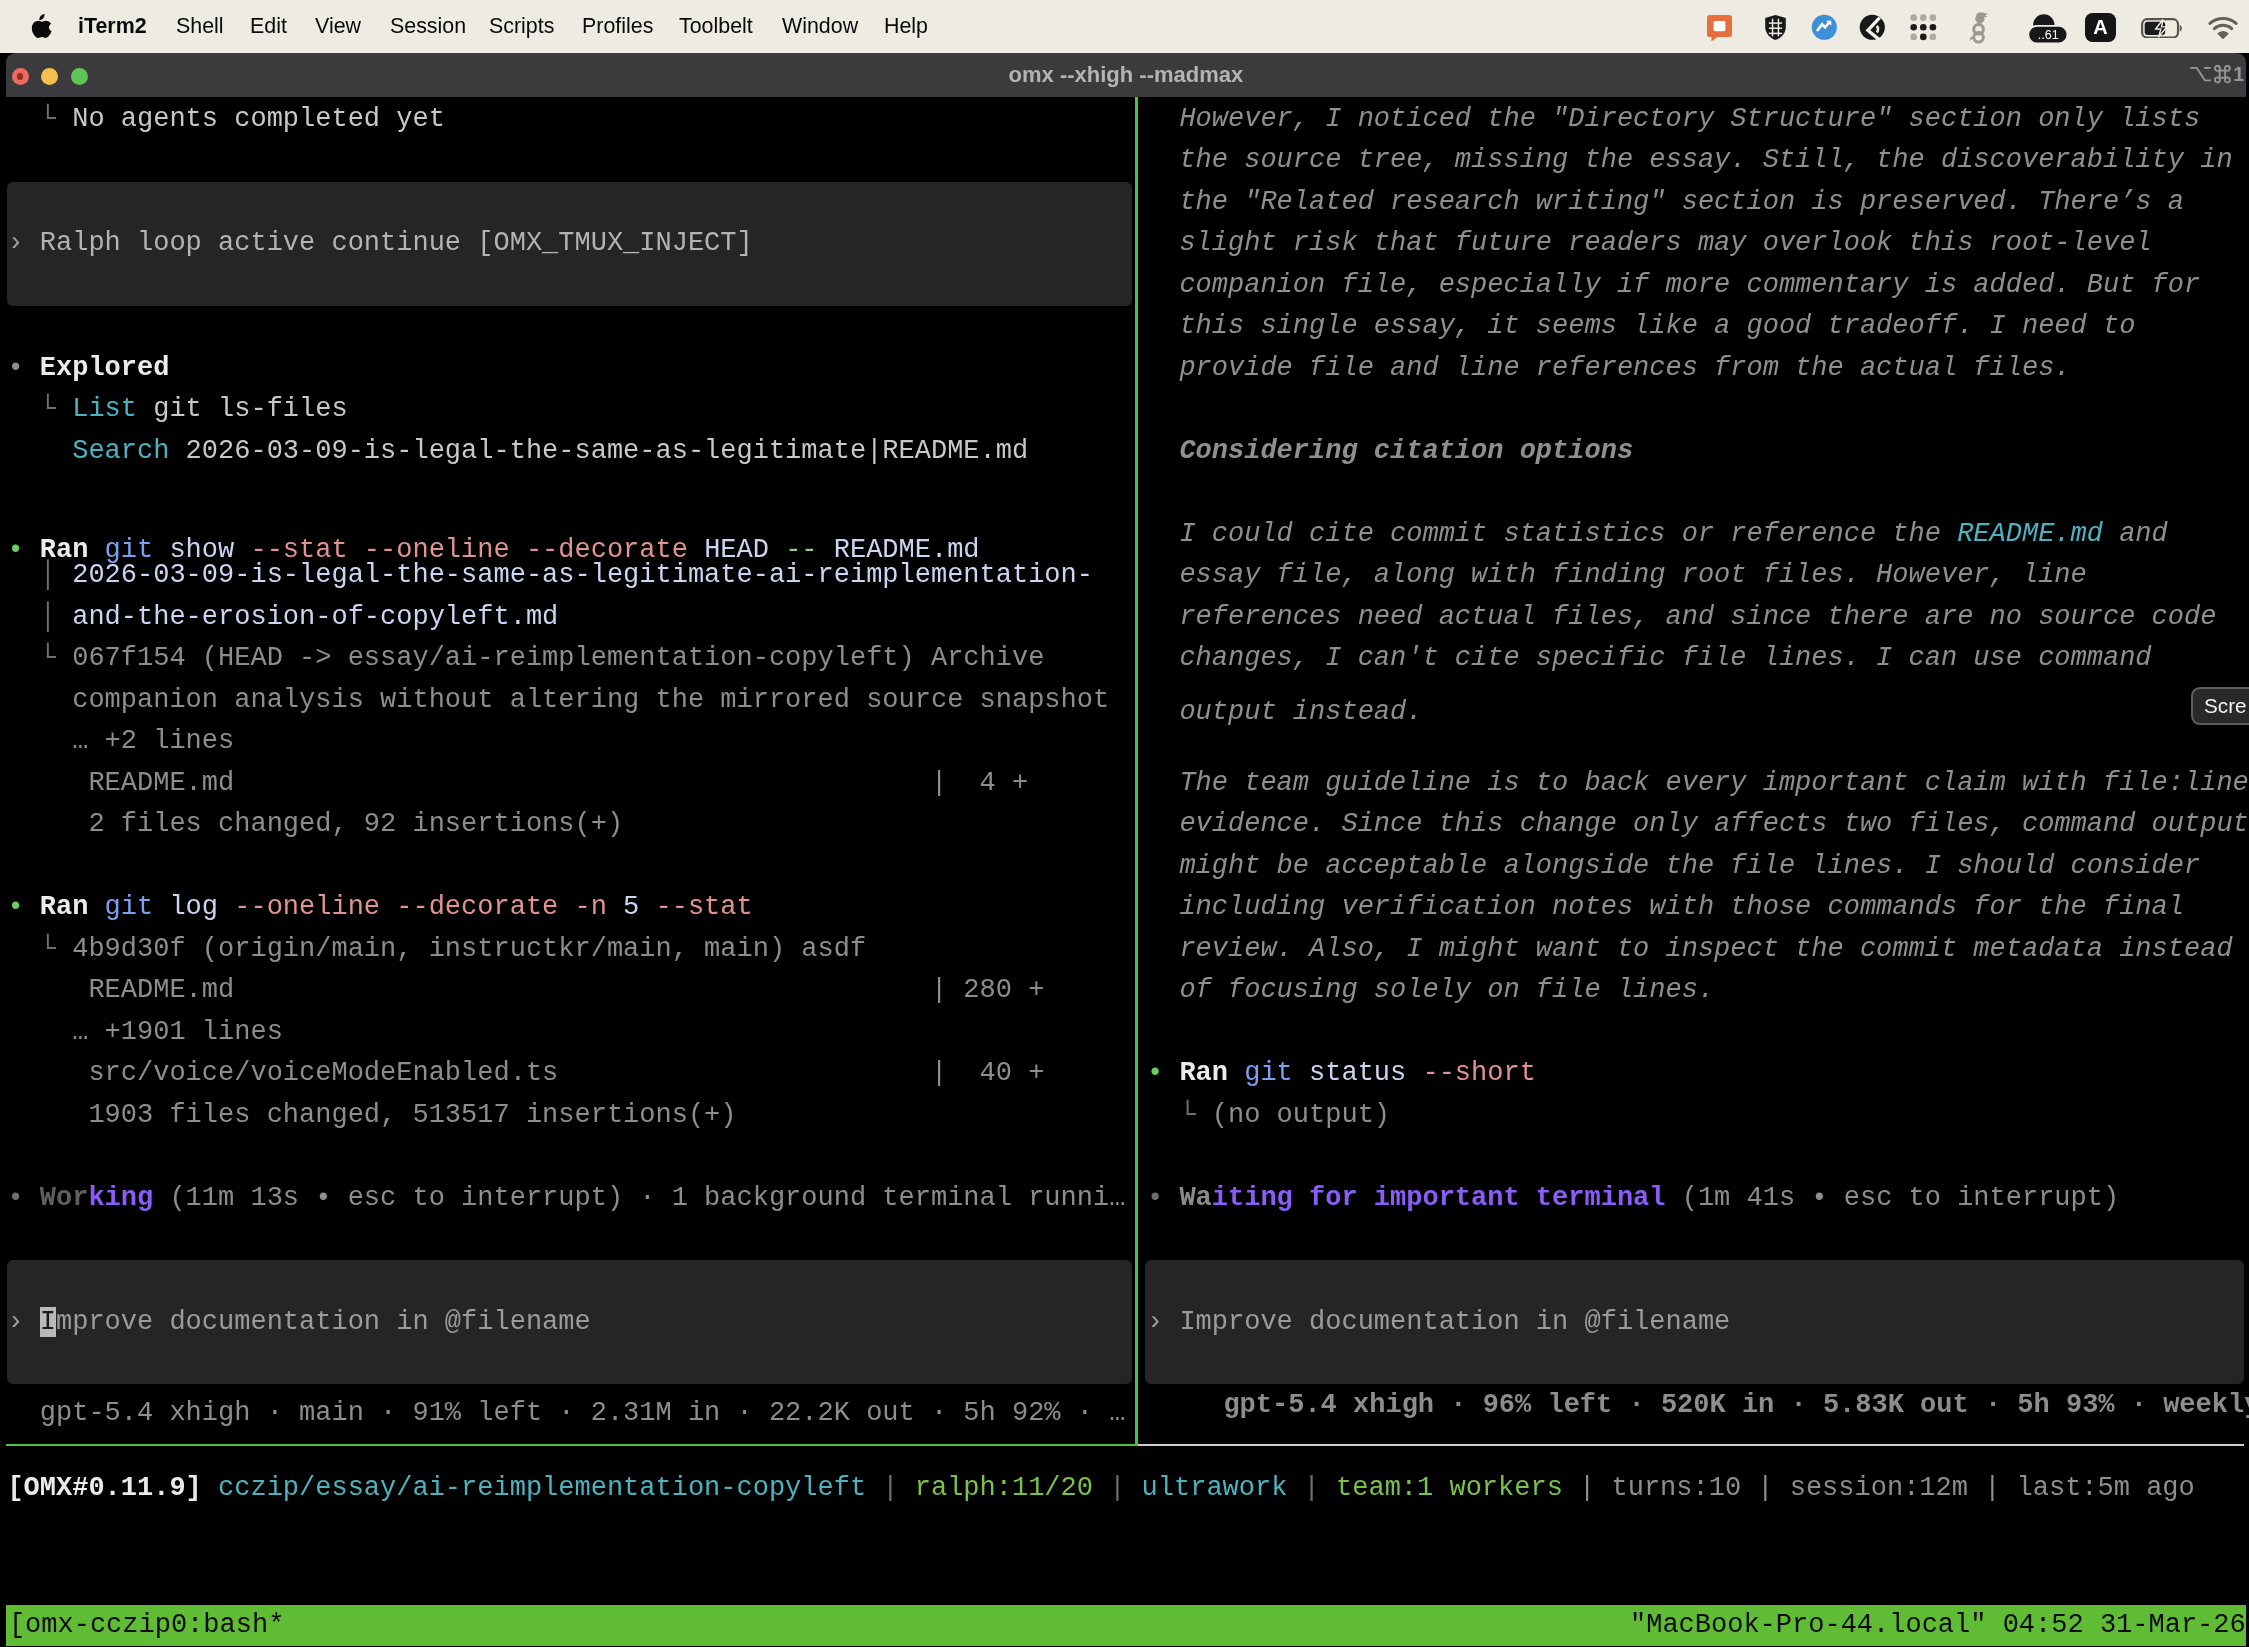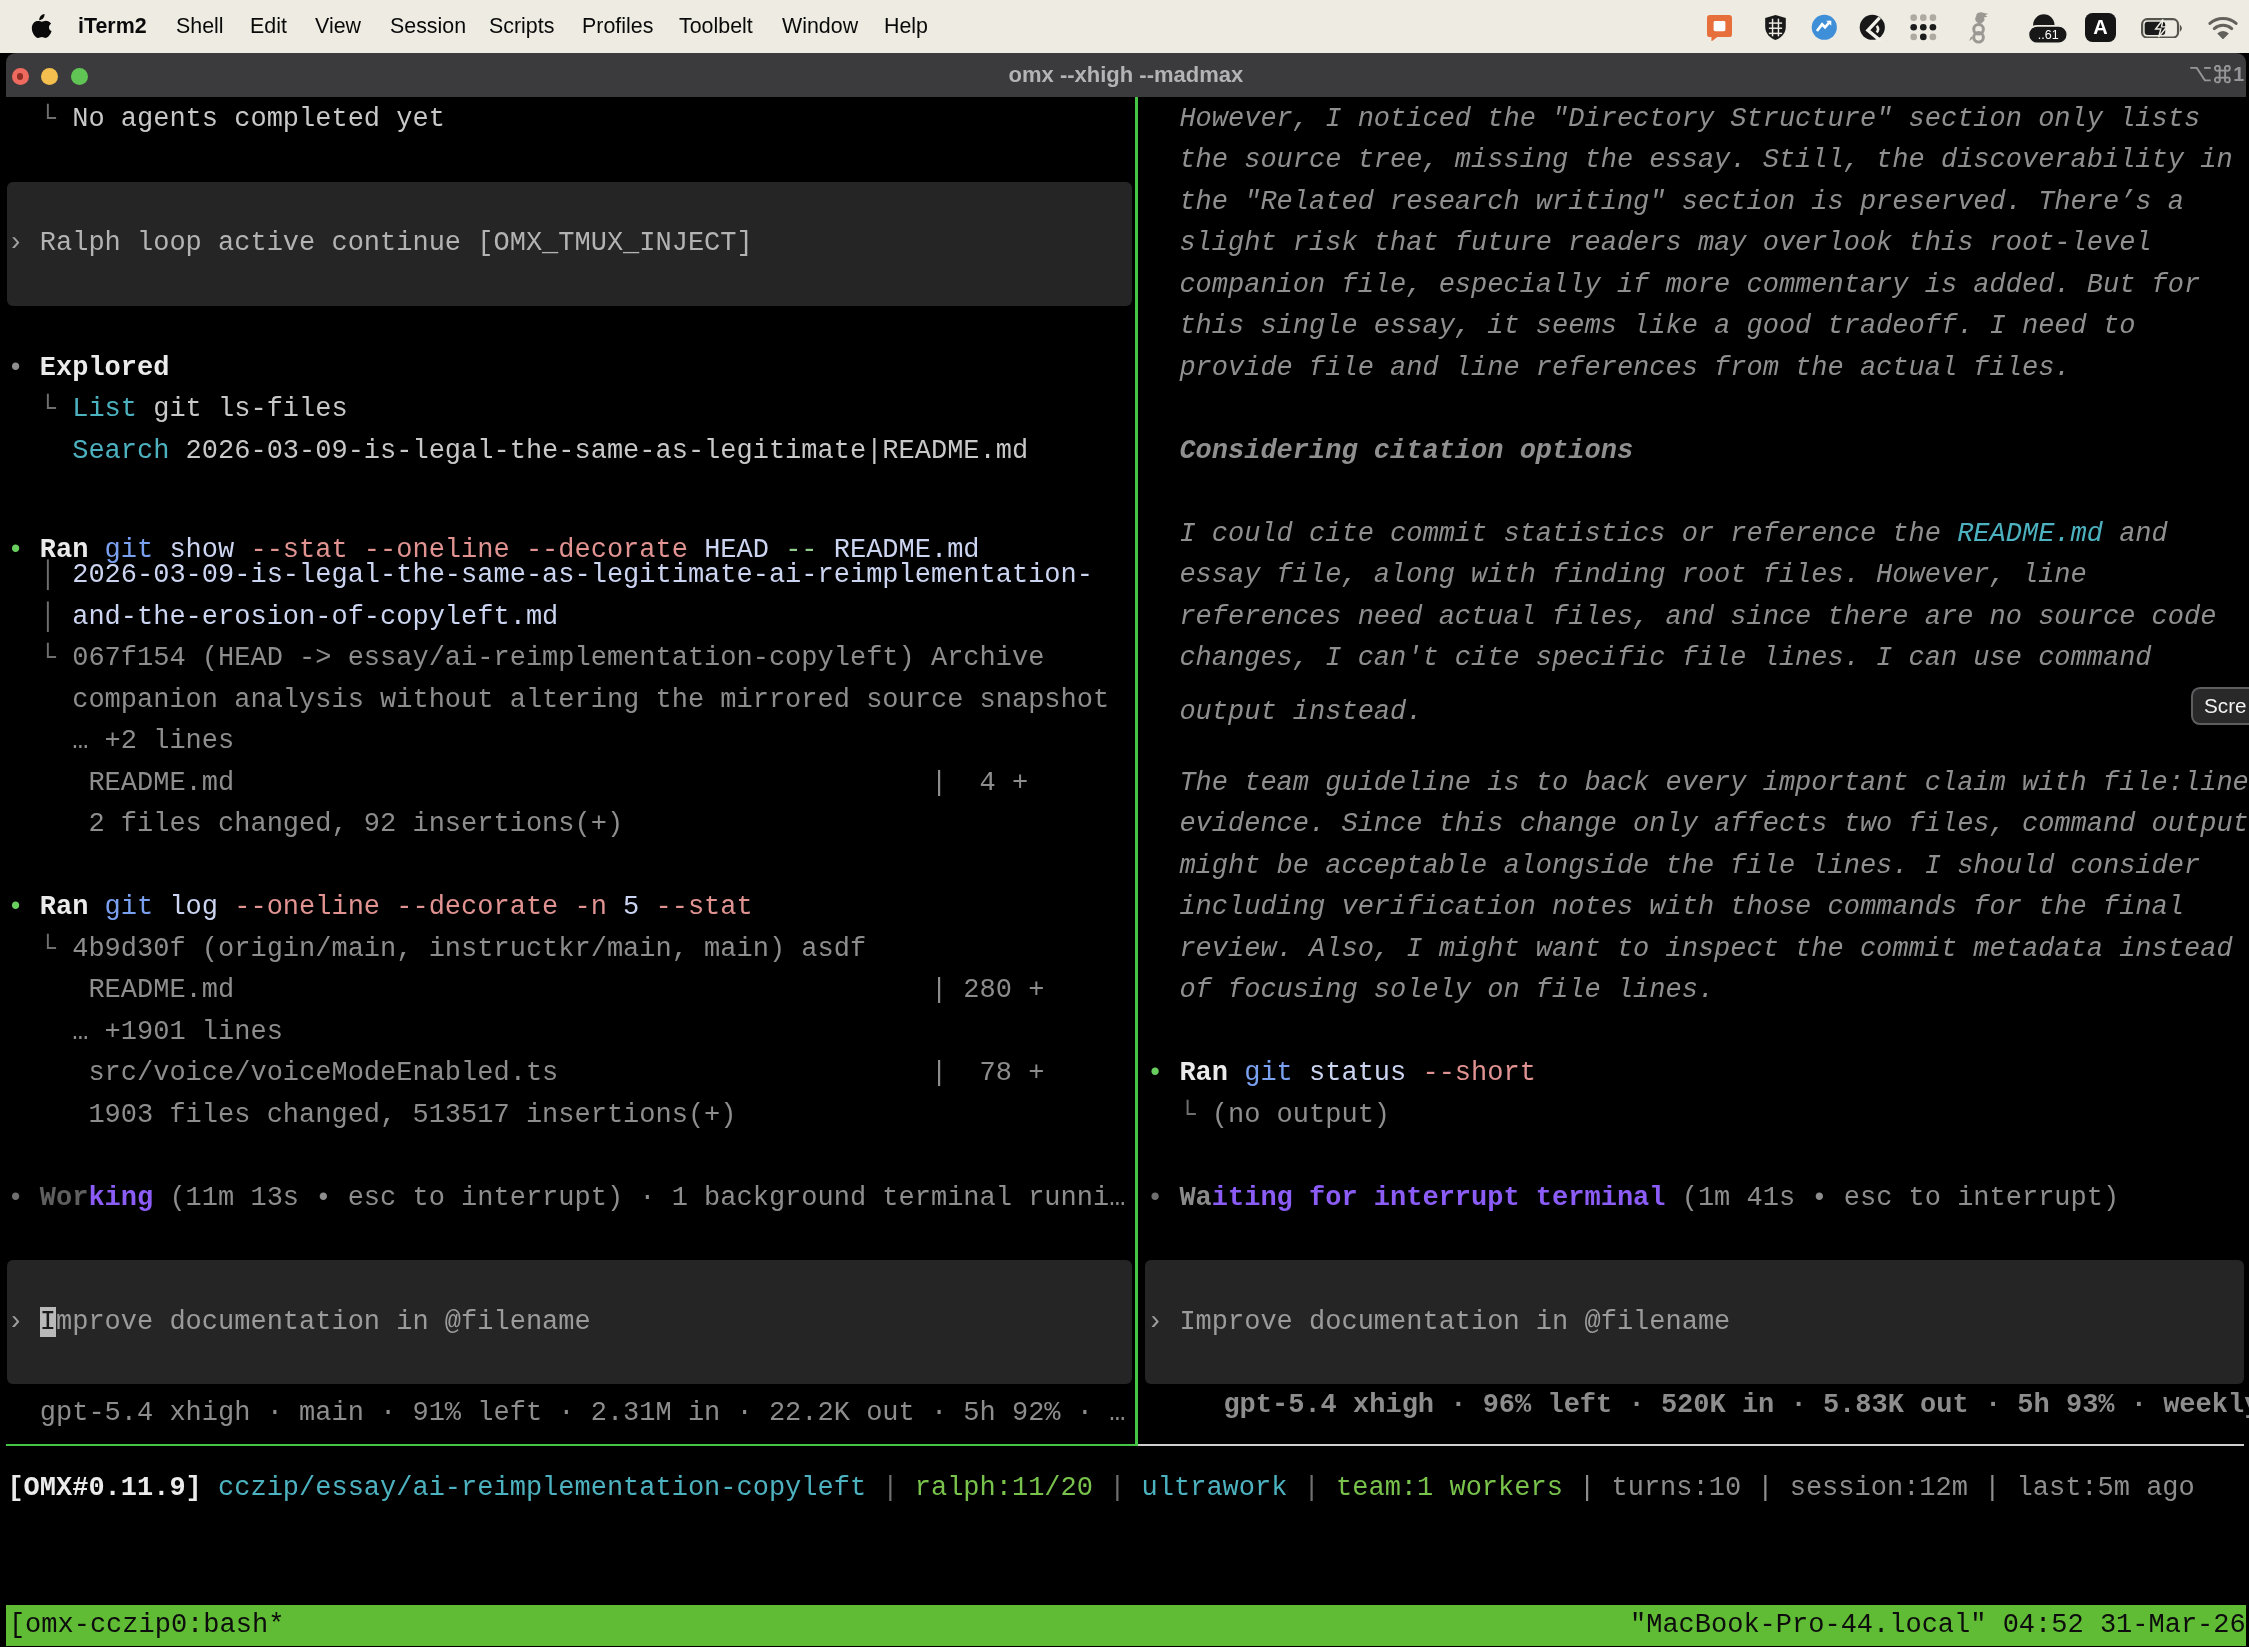--- a/index.html
+++ b/index.html
@@ -74,21 +74,21 @@
 <div class="row" style="left:7.4px;top:597px;">  <span class="tree">│ </span><span class="lav">and-the-erosion-of-copyleft.md</span></div>
 <div class="row" style="left:7.4px;top:638px;">  <span class="tree">└ </span><span class="dim">067f154 (HEAD -&gt; essay/ai-reimplementation-copyleft) Archive</span></div>
 <div class="row" style="left:7.4px;top:680px;">    <span class="dim">companion analysis without altering the mirrored source snapshot</span></div>
 <div class="row" style="left:7.4px;top:721px;">    <span class="dim">… +2 lines</span></div>
 <div class="row" style="left:7.4px;top:763px;"><span class="dim">     README.md                                           |  4 +</span></div>
 <div class="row" style="left:7.4px;top:804px;"><span class="dim">     2 files changed, 92 insertions(+)</span></div>
 <div class="row" style="left:7.4px;top:887px;"><span class="grnb">• </span><span class="white b">Ran </span><span class="blue">git </span><span class="lav">log </span><span class="pink">--oneline --decorate -n </span><span class="lav">5 </span><span class="pink">--stat</span></div>
 <div class="row" style="left:7.4px;top:929px;">  <span class="tree">└ </span><span class="dim">4b9d30f (origin/main, instructkr/main, main) asdf</span></div>
 <div class="row" style="left:7.4px;top:970px;"><span class="dim">     README.md                                           | 280 +</span></div>
 <div class="row" style="left:7.4px;top:1012px;"><span class="dim">    … +1901 lines</span></div>
-<div class="row" style="left:7.4px;top:1053px;"><span class="dim">     src/voice/voiceModeEnabled.ts                       |  78 +</span></div>
+<div class="row" style="left:7.4px;top:1053px;"><span class="dim">     src/voice/voiceModeEnabled.ts                       |  40 +</span></div>
 <div class="row" style="left:7.4px;top:1095px;"><span class="dim">     1903 files changed, 513517 insertions(+)</span></div>
 <div class="row" style="left:7.4px;top:1178px;"><span class="tree">• </span><span class="shA b">Wor</span><span class="shB b">king</span><span class="dim"> (11m 13s • esc to interrupt) · 1 background terminal runni…</span></div>
 <div class="row" style="left:7.4px;top:1302px;"><span class="pr">› </span><span class="cur">I</span><span class="inp">mprove documentation in @filename</span></div>
 <div class="row" style="left:7.4px;top:1385px;margin-top:8px;"><span class="dim">  gpt-5.4 xhigh · main · 91% left · 2.31M in · 22.2K out · 5h 92% · …</span></div>
 <div class="row" style="left:1147px;top:99px;">  <span class="think">However, I noticed the "Directory Structure" section only lists</span></div>
 <div class="row" style="left:1147px;top:140px;">  <span class="think">the source tree, missing the essay. Still, the discoverability in</span></div>
 <div class="row" style="left:1147px;top:182px;">  <span class="think">the "Related research writing" section is preserved. There’s a</span></div>
 <div class="row" style="left:1147px;top:223px;">  <span class="think">slight risk that future readers may overlook this root-level</span></div>
 <div class="row" style="left:1147px;top:265px;">  <span class="think">companion file, especially if more commentary is added. But for</span></div>
 <div class="row" style="left:1147px;top:306px;">  <span class="think">this single essay, it seems like a good tradeoff. I need to</span></div>
@@ -100,21 +100,21 @@
 <div class="row" style="left:1147px;top:763px;">  <span class="think">The team guideline is to back every important claim with file:line</span></div>
 <div class="row" style="left:1147px;top:804px;">  <span class="think">evidence. Since this change only affects two files, command output</span></div>
 <div class="row" style="left:1147px;top:846px;">  <span class="think">might be acceptable alongside the file lines. I should consider</span></div>
 <div class="row" style="left:1147px;top:887px;">  <span class="think">including verification notes with those commands for the final</span></div>
 <div class="row" style="left:1147px;top:929px;">  <span class="think">review. Also, I might want to inspect the commit metadata instead</span></div>
 <div class="row" style="left:1147px;top:970px;">  <span class="think">of focusing solely on file lines.</span></div>
 <div class="row" style="left:1147px;top:431px;">  <span class="think b">Considering citation options</span></div>
 <div class="row" style="left:1147px;top:514px;">  <span class="think">I could cite commit statistics or reference the </span><span class="cyan i">README.md</span><span class="think"> and</span></div>
 <div class="row" style="left:1147px;top:1053px;"><span class="grnb">• </span><span class="white b">Ran </span><span class="blue">git </span><span class="lav">status </span><span class="pink">--short</span></div>
 <div class="row" style="left:1147px;top:1095px;">  <span class="tree">└ </span><span class="dim">(no output)</span></div>
-<div class="row" style="left:1147px;top:1178px;"><span class="tree">• </span><span class="shC b">Wa</span><span class="shB b">iting for interrupt terminal</span><span class="dim"> (1m 41s • esc to interrupt)</span></div>
+<div class="row" style="left:1147px;top:1178px;"><span class="tree">• </span><span class="shC b">Wa</span><span class="shB b">iting for important terminal</span><span class="dim"> (1m 41s • esc to interrupt)</span></div>
 <div class="row" style="left:1147px;top:1302px;"><span class="pr">› </span><span class="inp">Improve documentation in @filename</span></div>
 <div class="row" style="left:1191px;top:1385px;font-weight:bold;"><span class="dim">  gpt-5.4 xhigh · 96% left · 520K in · 5.83K out · 5h 93% · weekly …</span></div>
 <div class="row" style="left:7.4px;top:1468px;"><span class="white b">[OMX#0.11.9]</span> <span class="cyan">cczip/essay/ai-reimplementation-copyleft</span><span class="tree"> | </span><span class="grns">ralph:11/20</span><span class="tree"> | </span><span class="cyan">ultrawork</span><span class="tree"> | </span><span class="grns">team:1 workers</span><span class="dim"> | turns:10 | session:12m | last:5m ago</span></div>
 
 <div style="position:absolute;left:1135px;top:97px;width:3px;height:1349px;background:#45c545"></div>
 <div style="position:absolute;left:5.9px;top:1444px;width:1129px;height:2.2px;background:#45c545"></div>
 <div style="position:absolute;left:1138px;top:1444px;width:1106px;height:2.2px;background:#cfcfcf"></div>
 
 <div style="position:absolute;left:5.9px;top:1605px;width:2240px;height:41px;background:#5fbc34"></div>
 <div class="row" style="left:8.9px;top:1605px;color:#0d0d0d">[omx-cczip0:bash*</div>

